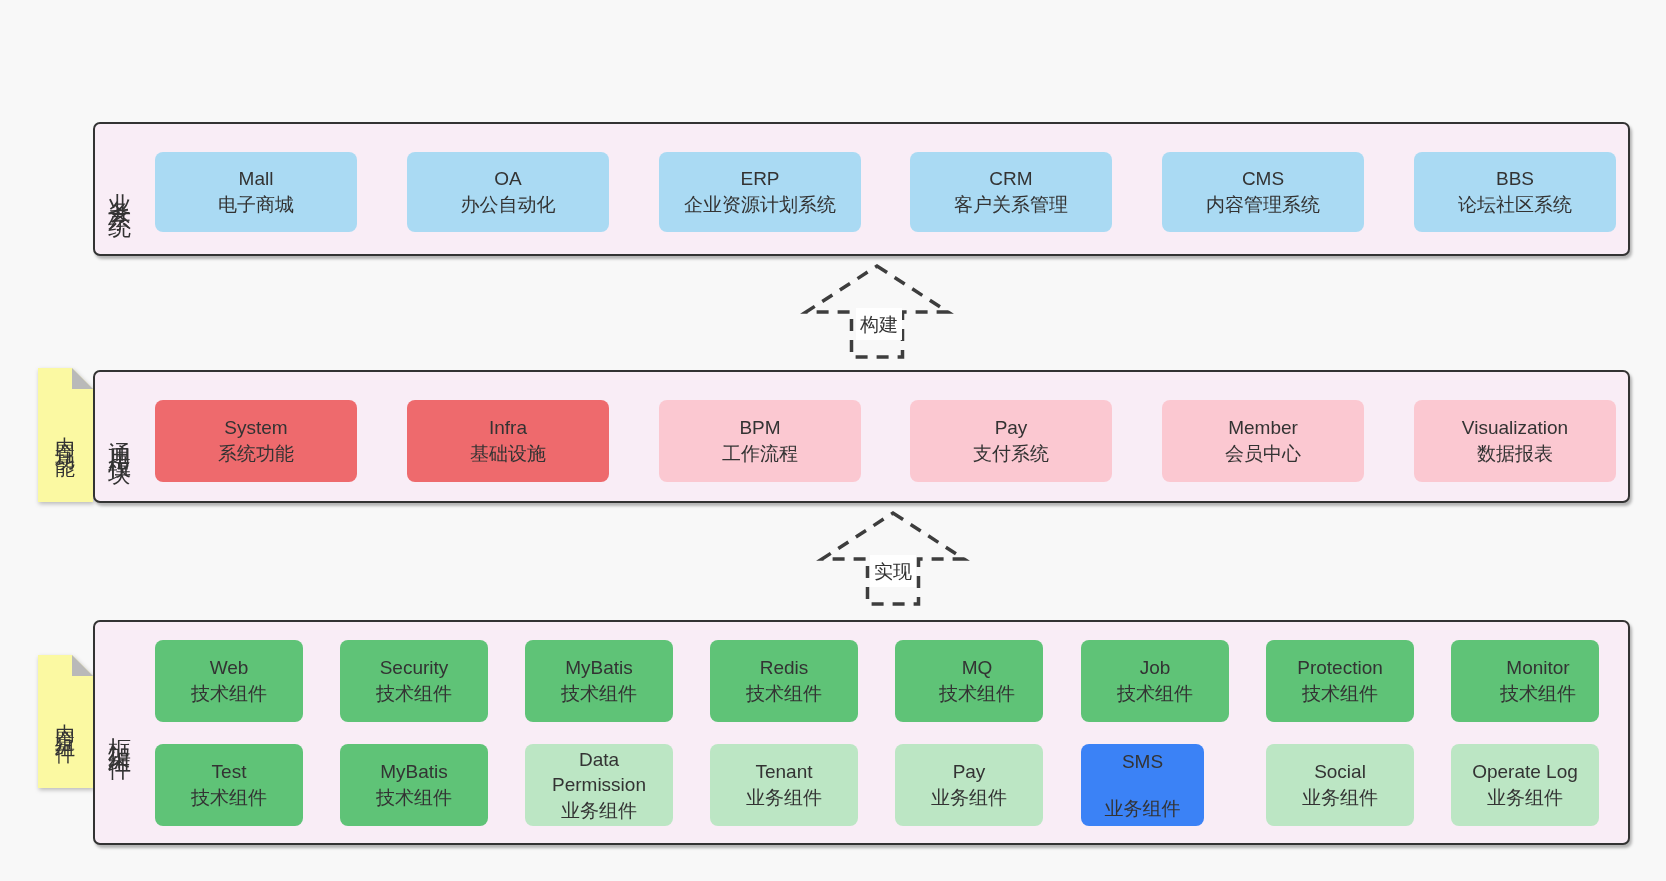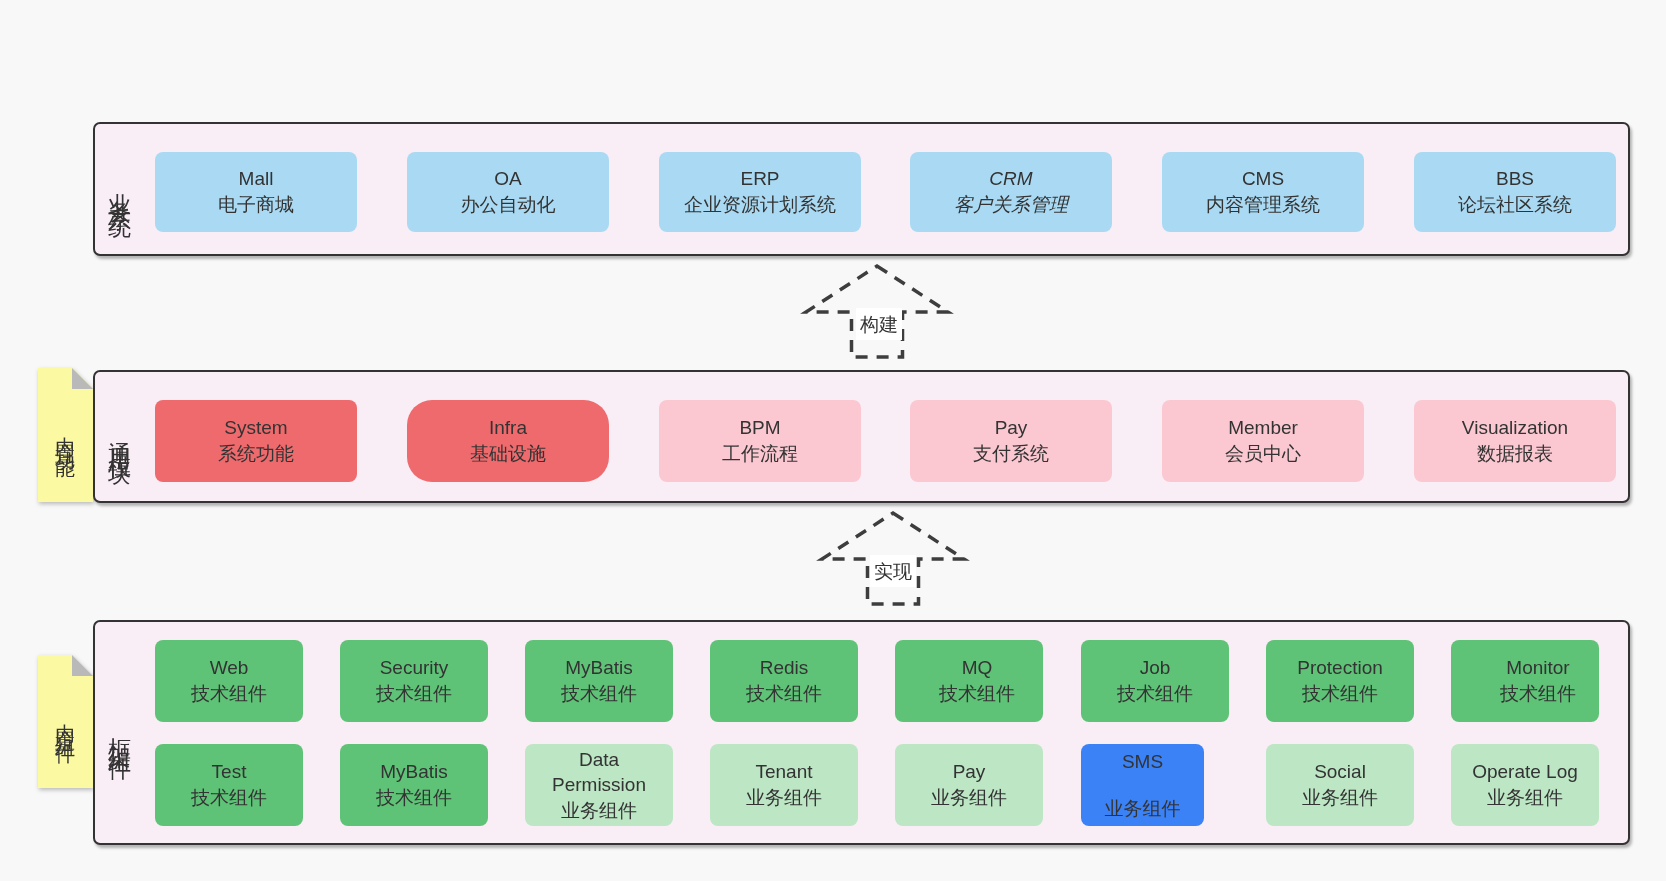--- a/index.html
+++ b/index.html
@@ -82,21 +82,21 @@
           <div class="box-subtitle">电子商城</div>
         </div>
         <div class="box" style="left: 312px; top: 28px; width: 202px; height: 80px; background: rgb(170, 218, 243);">
           <div class="box-title">OA</div>
           <div class="box-subtitle">办公自动化</div>
         </div>
         <div class="box" style="left: 564px; top: 28px; width: 202px; height: 80px; background: rgb(170, 218, 243);">
           <div class="box-title">ERP</div>
           <div class="box-subtitle">企业资源计划系统</div>
         </div>
-        <div class="box" style="left: 815px; top: 28px; width: 202px; height: 80px; background: rgb(170, 218, 243); font-style: italic;">
+        <div class="box" style="left: 815px; top: 28px; width: 202px; height: 80px; background: rgb(170, 218, 243);">
           <div class="box-title">CRM</div>
           <div class="box-subtitle">客户关系管理</div>
         </div>
         <div class="box" style="left: 1067px; top: 28px; width: 202px; height: 80px; background: rgb(170, 218, 243);">
           <div class="box-title">CMS</div>
           <div class="box-subtitle">内容管理系统</div>
         </div>
         <div class="box" style="left: 1319px; top: 28px; width: 202px; height: 80px; background: rgb(170, 218, 243);">
           <div class="box-title">BBS</div>
           <div class="box-subtitle">论坛社区系统</div>
@@ -110,21 +110,21 @@
     <text x="79" y="71">构建</text>
   </svg>
 
   <section class="layer" style="top:370px;height:133px">
     <div class="v-label">通用模块</div>
     <div class="boxes">
         <div class="box" style="left: 60px; top: 28px; width: 202px; height: 82px; background: rgb(238, 106, 109);">
           <div class="box-title">System</div>
           <div class="box-subtitle">系统功能</div>
         </div>
-        <div class="box" style="left: 312px; top: 28px; width: 202px; height: 82px; background: rgb(238, 106, 109); border-radius: 25px;">
+        <div class="box" style="left: 312px; top: 28px; width: 202px; height: 82px; background: rgb(238, 106, 109);">
           <div class="box-title">Infra</div>
           <div class="box-subtitle">基础设施</div>
         </div>
         <div class="box" style="left: 564px; top: 28px; width: 202px; height: 82px; background: rgb(251, 200, 209);">
           <div class="box-title">BPM</div>
           <div class="box-subtitle">工作流程</div>
         </div>
         <div class="box" style="left: 815px; top: 28px; width: 202px; height: 82px; background: rgb(251, 200, 209);">
           <div class="box-title">Pay</div>
           <div class="box-subtitle">支付系统</div>

